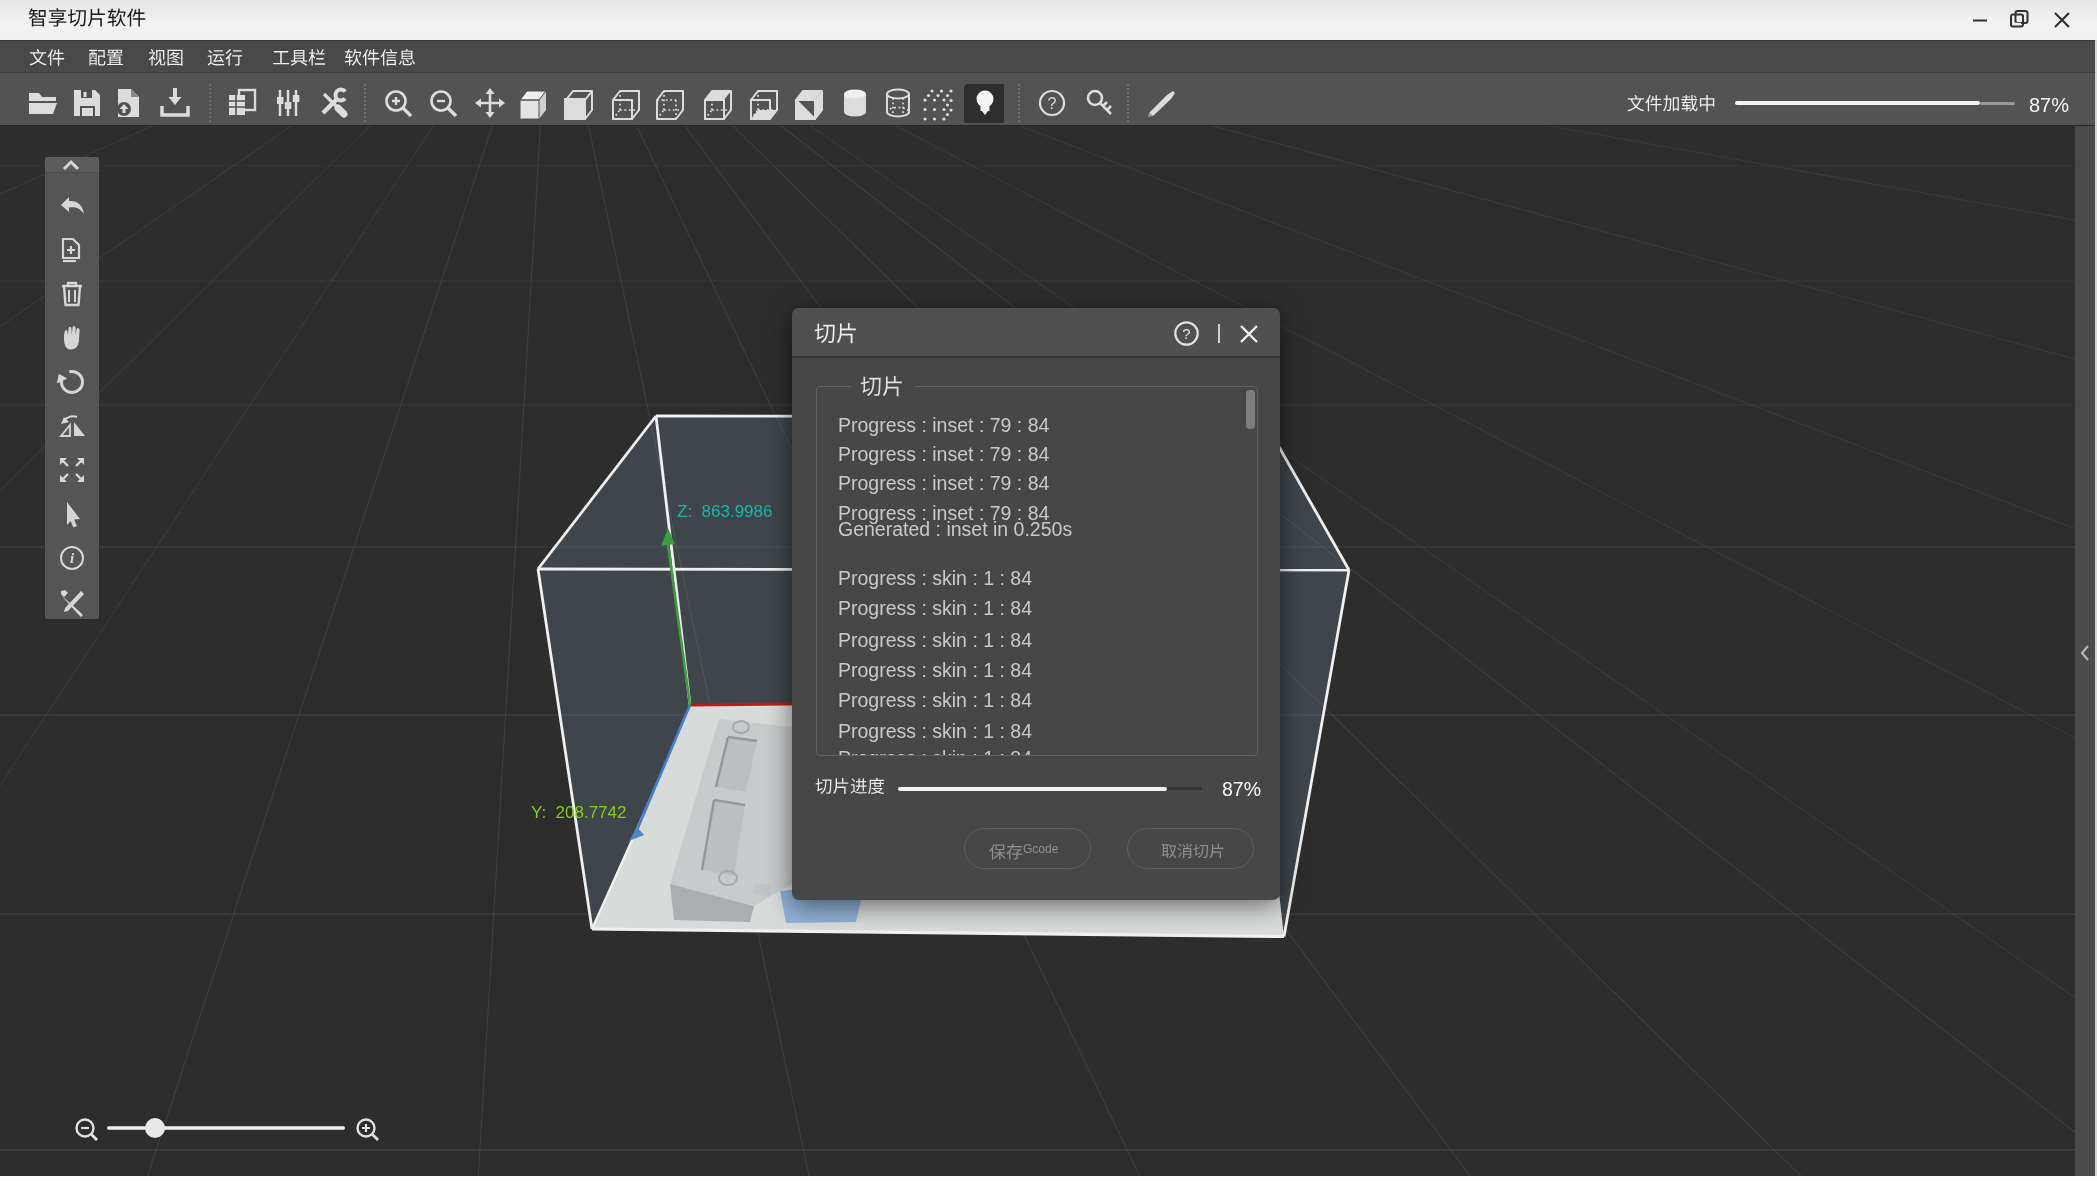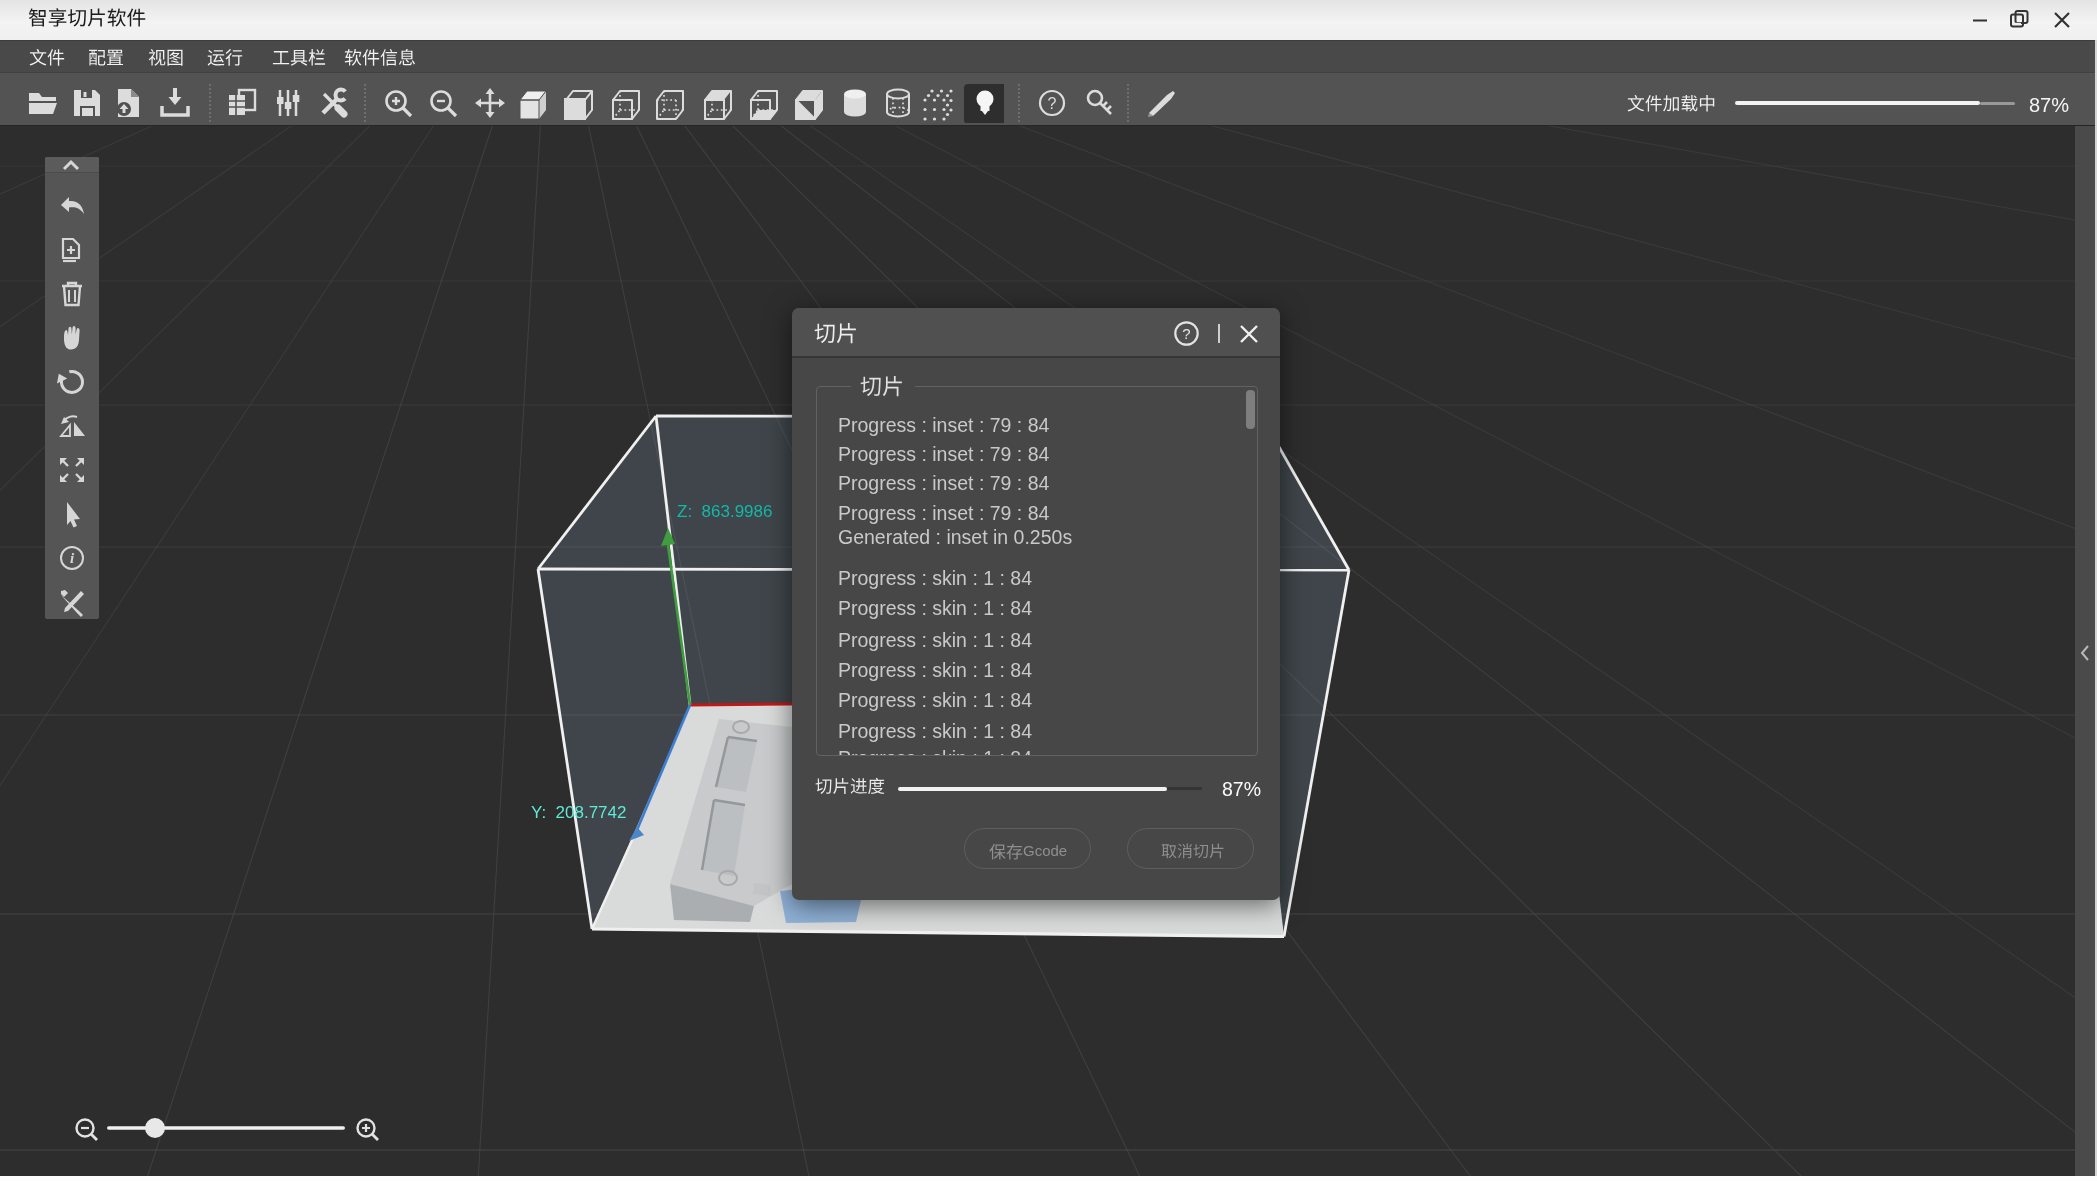--- a/index.html
+++ b/index.html
@@ -306,21 +306,21 @@
     <line x1="1349" y1="444" x2="1284" y2="810.5" stroke="#f0f0f0" stroke-width="2.8"></line>
     <line x1="592" y1="803" x2="1284" y2="810.5" stroke="#f0f0f0" stroke-width="3.2"></line>
     <line x1="634" y1="710" x2="592" y2="803" stroke="#f0f0f0" stroke-width="2.4"></line>
     <line x1="690" y1="579" x2="1100" y2="575" stroke="#c01818" stroke-width="3"></line>
     <line x1="690" y1="579" x2="637" y2="704" stroke="#3f7fd2" stroke-width="2.6"></line>
     <path d="M629,715 L637,701 L644,709 Z" fill="#4a86c8"></path>
     <line x1="690" y1="579" x2="668" y2="419" stroke="#3f9c3f" stroke-width="2.6"></line>
     <path d="M668,402 L661,420 L675,418 Z" fill="#3f9c3f"></path>
   </svg>
 <div class="txt" style="left:677px;top:502px;font-size:17px;color:#14b8a6">Z:&nbsp; 863.9986</div>
-<div class="txt" style="left:531px;top:803px;font-size:17px;color:#5eead4">Y:&nbsp; 208.7742</div>
+<div class="txt" style="left:531px;top:803px;font-size:17px;color:#84cc16">Y:&nbsp; 208.7742</div>
 <div class="ab" style="left:2075px;top:126px;width:20px;height:1055px;background:#4a4a4a"></div>
 <div class="ab" style="left:2095px;top:40px;width:2px;height:1141px;background:#d4d4d4"></div>
 <svg class="ab" style="left:2078px;top:644px" width="14" height="18" viewBox="0 0 14 18">
     <path d="M10,2 L4,9 L10,16" stroke="#b9b9b9" stroke-width="2" fill="none"></path>
   </svg>
 <div class="ab" style="left:0;top:1176px;width:2097px;height:5px;background:#fdfdfd"></div>
 <div class="ab" style="left:45px;top:157px;width:53.5px;height:462px;background:#555555;border-radius:2px"></div>
 <div class="ab" style="left:45px;top:157px;width:53.5px;height:16px;background:#5b5b5b;border-bottom:1px solid #4c4c4c;box-sizing:border-box;border-radius:2px 2px 0 0"></div>
 <svg class="ab" style="left:61.0px;top:156.0px" width="20" height="20" viewBox="-10.0 -10.0 20 20">
     <path d="M-7,3 L0,-4 L7,3" stroke="#d6d6d6" fill="none" stroke-width="3"></path>
@@ -402,21 +402,21 @@
 <div class="ab" style="left:851px;top:376px;width:64px;height:20px;background:#474747"></div>
 <svg class="ab " style="left:859.5px;top:370.6px" width="44" height="31" viewBox="0 0 44 31" fill="#e0e0e0">
     <use href="#g2" transform="translate(0.0,23.4) scale(0.02200,-0.02200)"></use>
     <use href="#g3" transform="translate(22.0,23.4) scale(0.02200,-0.02200)"></use>
   </svg>
 <div class="ab" style="left:817px;top:387px;width:440px;height:368px;overflow:hidden">
     <div class="txt" style="left:21px;top:26.5px;font-size:19.5px;color:#c9c9c9">Progress : inset : 79 : 84</div>
     <div class="txt" style="left:21px;top:55.9px;font-size:19.5px;color:#c9c9c9">Progress : inset : 79 : 84</div>
     <div class="txt" style="left:21px;top:85.3px;font-size:19.5px;color:#c9c9c9">Progress : inset : 79 : 84</div>
     <div class="txt" style="left:21px;top:114.7px;font-size:19.5px;color:#c9c9c9">Progress : inset : 79 : 84</div>
-    <div class="txt" style="left:21px;top:139px;font-size:19.5px;color:#c9c9c9">Generated : inset in 0.250s</div>
+    <div class="txt" style="left:21px;top:131px;font-size:19.5px;color:#c9c9c9">Generated : inset in 0.250s</div>
     <div class="txt" style="left:21px;top:179.7px;font-size:19.5px;color:#c9c9c9">Progress : skin : 1 : 84</div>
     <div class="txt" style="left:21px;top:210.2px;font-size:19.5px;color:#c9c9c9">Progress : skin : 1 : 84</div>
     <div class="txt" style="left:21px;top:241.7px;font-size:19.5px;color:#c9c9c9">Progress : skin : 1 : 84</div>
     <div class="txt" style="left:21px;top:272.1px;font-size:19.5px;color:#c9c9c9">Progress : skin : 1 : 84</div>
     <div class="txt" style="left:21px;top:301.6px;font-size:19.5px;color:#c9c9c9">Progress : skin : 1 : 84</div>
     <div class="txt" style="left:21px;top:332.6px;font-size:19.5px;color:#c9c9c9">Progress : skin : 1 : 84</div>
     <div class="txt" style="left:21px;top:360.3px;font-size:19.5px;color:#c9c9c9">Progress : skin : 1 : 84</div>
   </div>
 <div class="ab" style="left:1246px;top:390px;width:9px;height:39px;background:#7e7e7e;border-radius:4px"></div>
 <svg class="ab " style="left:815.0px;top:774.2px" width="70" height="24" viewBox="0 0 70 24" fill="#eaeaea">
@@ -427,18 +427,18 @@
   </svg>
 <div class="ab" style="left:898px;top:786.5px;width:269px;height:4px;background:#f2f2f2;border-radius:2px"></div>
 <div class="ab" style="left:1167px;top:787px;width:35px;height:3px;background:#343434;border-radius:2px"></div>
 <div class="txt" style="left:1222px;top:778px;font-size:19.5px;color:#fafafa">87%</div>
 <div class="ab" style="left:963.5px;top:827.5px;width:127.5px;height:41.5px;border:1.8px solid #5e5e5e;border-radius:21px;box-sizing:border-box"></div>
 <div class="ab" style="left:1126.5px;top:827.5px;width:127.5px;height:41.5px;border:1.8px solid #5e5e5e;border-radius:21px;box-sizing:border-box"></div>
 <svg class="ab " style="left:988.5px;top:839.6px" width="34" height="24" viewBox="0 0 34 24" fill="#8f8f8f">
     <use href="#g23" transform="translate(0.0,18.1) scale(0.01700,-0.01700)"></use>
     <use href="#g24" transform="translate(17.0,18.1) scale(0.01700,-0.01700)"></use>
   </svg>
-<div class="txt" style="left:1023px;top:842px;font-size:15px;color:#8f8f8f">Gcode</div>
+<div class="txt" style="left:1023px;top:842px;font-size:12px;color:#8f8f8f">Gcode</div>
 <svg class="ab " style="left:1161.0px;top:840.3px" width="64" height="22" viewBox="0 0 64 22" fill="#8f8f8f">
     <use href="#g25" transform="translate(0.0,17.0) scale(0.01600,-0.01600)"></use>
     <use href="#g26" transform="translate(16.0,17.0) scale(0.01600,-0.01600)"></use>
     <use href="#g2" transform="translate(32.0,17.0) scale(0.01600,-0.01600)"></use>
     <use href="#g3" transform="translate(48.0,17.0) scale(0.01600,-0.01600)"></use>
   </svg>
 </body></html>

